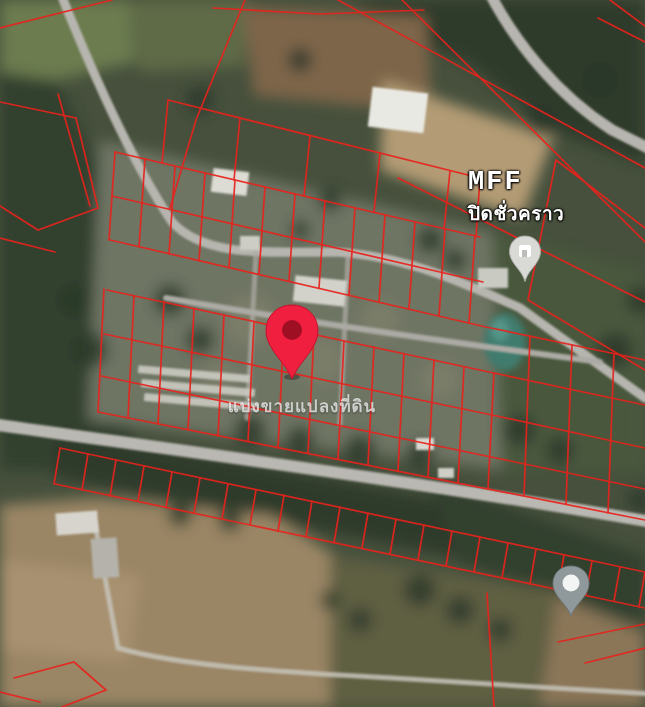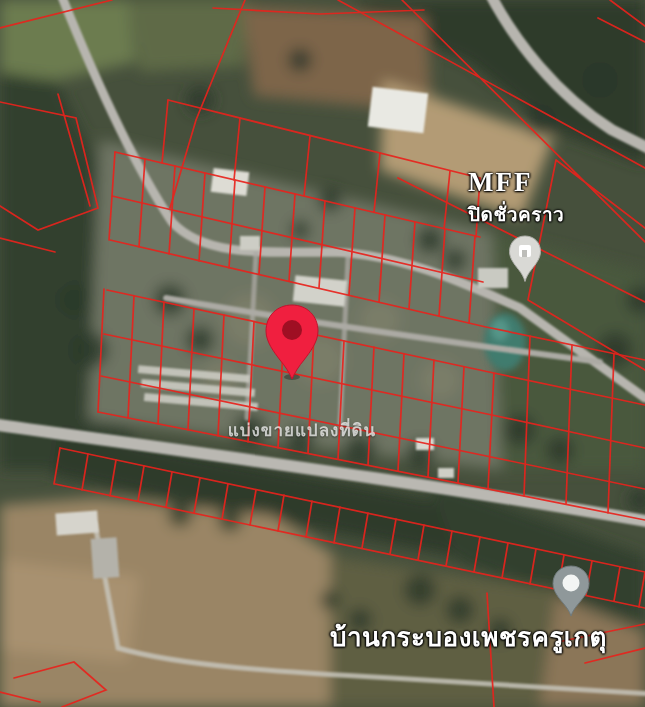--- a/index.html
+++ b/index.html
@@ -1,36 +1,35 @@
 <!DOCTYPE html>
 <html><head>
 <meta charset="utf-8">
 <style>
   html,body{margin:0;padding:0;background:#222;}
   #stage{
     position:relative;width:645px;height:707px;overflow:hidden;
     background:#8b5cf6;
-    font-family:Liberation Serif, serif;
+    font-family:Liberation Mono, monospace;
   }
   #stage svg{position:absolute;left:0;top:0;display:block;}
   .gm-label{
     position:absolute;color:#fff;font-weight:700;line-height:1.08;
     text-shadow:0 0 3px rgba(0,0,0,.95),0 1px 2px rgba(0,0,0,.9),1px 0 2px rgba(0,0,0,.9),-1px 0 2px rgba(0,0,0,.9);
     letter-spacing:.5px;white-space:nowrap;cursor:pointer;
   }
   #mff-label{left:468px;top:168px;text-align:left;}
   #mff-label .t1{font-size:27px;letter-spacing:2px;}
   #mff-label .t2{font-size:19px;font-weight:700;margin-top:8px;}
   #baan-label{left:330px;top:624px;font-size:26px;}
   #pin-caption{
     position:absolute;left:188px;top:392px;width:228px;text-align:center;
     font-size:17px;font-weight:700;color:rgba(255,255,255,.72);
     text-shadow:0 1px 2px rgba(0,0,0,.45);letter-spacing:1px;white-space:nowrap;
     filter:blur(.4px);
-    margin-top:24px;
   }
   .pin{position:absolute;}
 </style>
 </head>
 <body>
 
 <div id="stage">
 
   <svg width="645" height="707" viewBox="0 0 645 707" aria-hidden="true">
     <defs>
@@ -161,15 +160,14 @@
     <circle cx="30" cy="27" r="10" fill="#9f0f23"></circle>
   </svg>
 
   <div id="pin-caption">แบ่งขายแปลงที่ดิน</div>
 
   <svg class="pin" style="left:549px;top:564px" width="44" height="54" viewBox="0 0 44 54">
     <path d="M22,2 C11.5,2 4,9.5 4,19.5 c0,7.5 5.5,14 10,19.5 c3.5,4.2 6.5,8.2 8,13 c1.5,-4.8 4.5,-8.8 8,-13 c4.5,-5.5 10,-12 10,-19.5 C40,9.5 32.5,2 22,2 z" fill="#8f989a" stroke="#6f797b" stroke-width="1"></path>
     <circle cx="22" cy="19" r="8.5" fill="#f3f5f4"></circle>
   </svg>
 
-  <div class="gm-label" id="baan-label">บ้านกระบองเพชรครูเกตุ</div>
 
 </div>
 
 </body></html>

